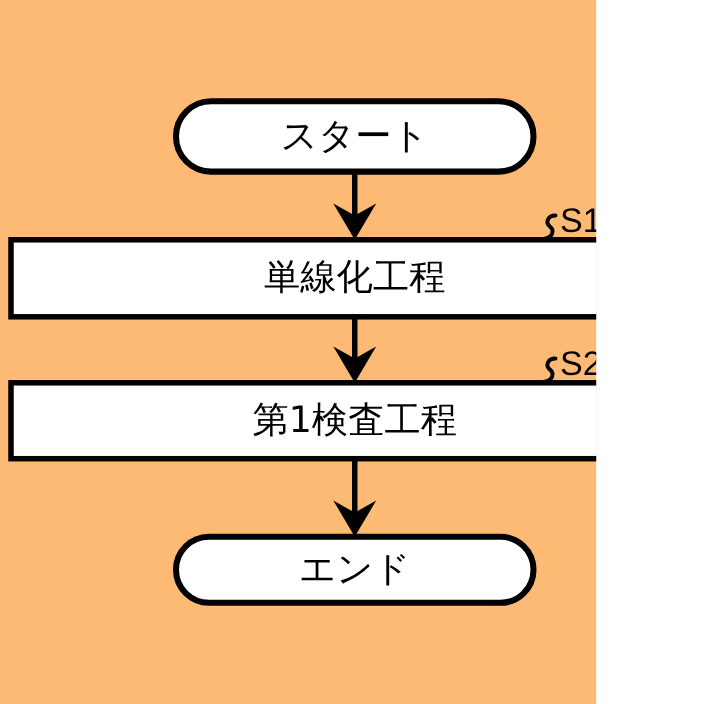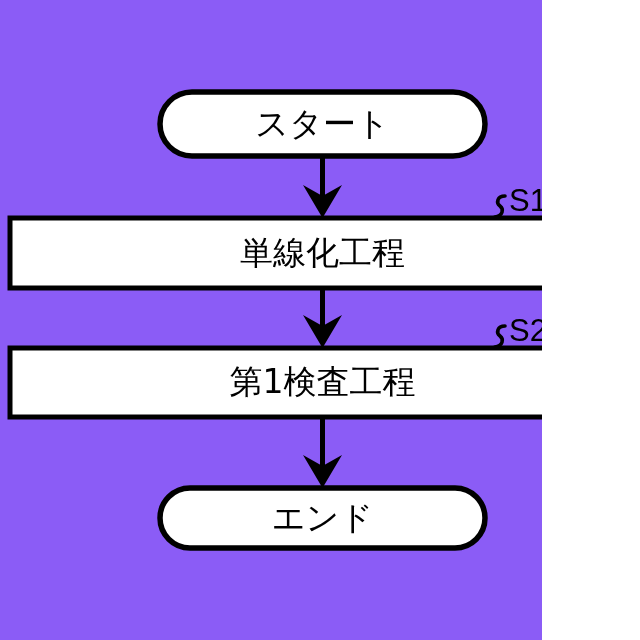--- a/index.html
+++ b/index.html
@@ -7,21 +7,21 @@
     padding: 0;
     background: #ffffff;
   }
   body {
     font-family: "Liberation Sans", "DejaVu Sans", sans-serif;
   }
   #flowchart-root {
     position: relative;
     width: 542px;
     height: 640px;
-    background: #8b5cf6;
+    background: #fdba74;
     overflow: hidden;
   }
   #flow-svg {
     position: absolute;
     top: 0;
     left: 0;
     width: 640px;
     height: 640px;
     display: block;
   }

